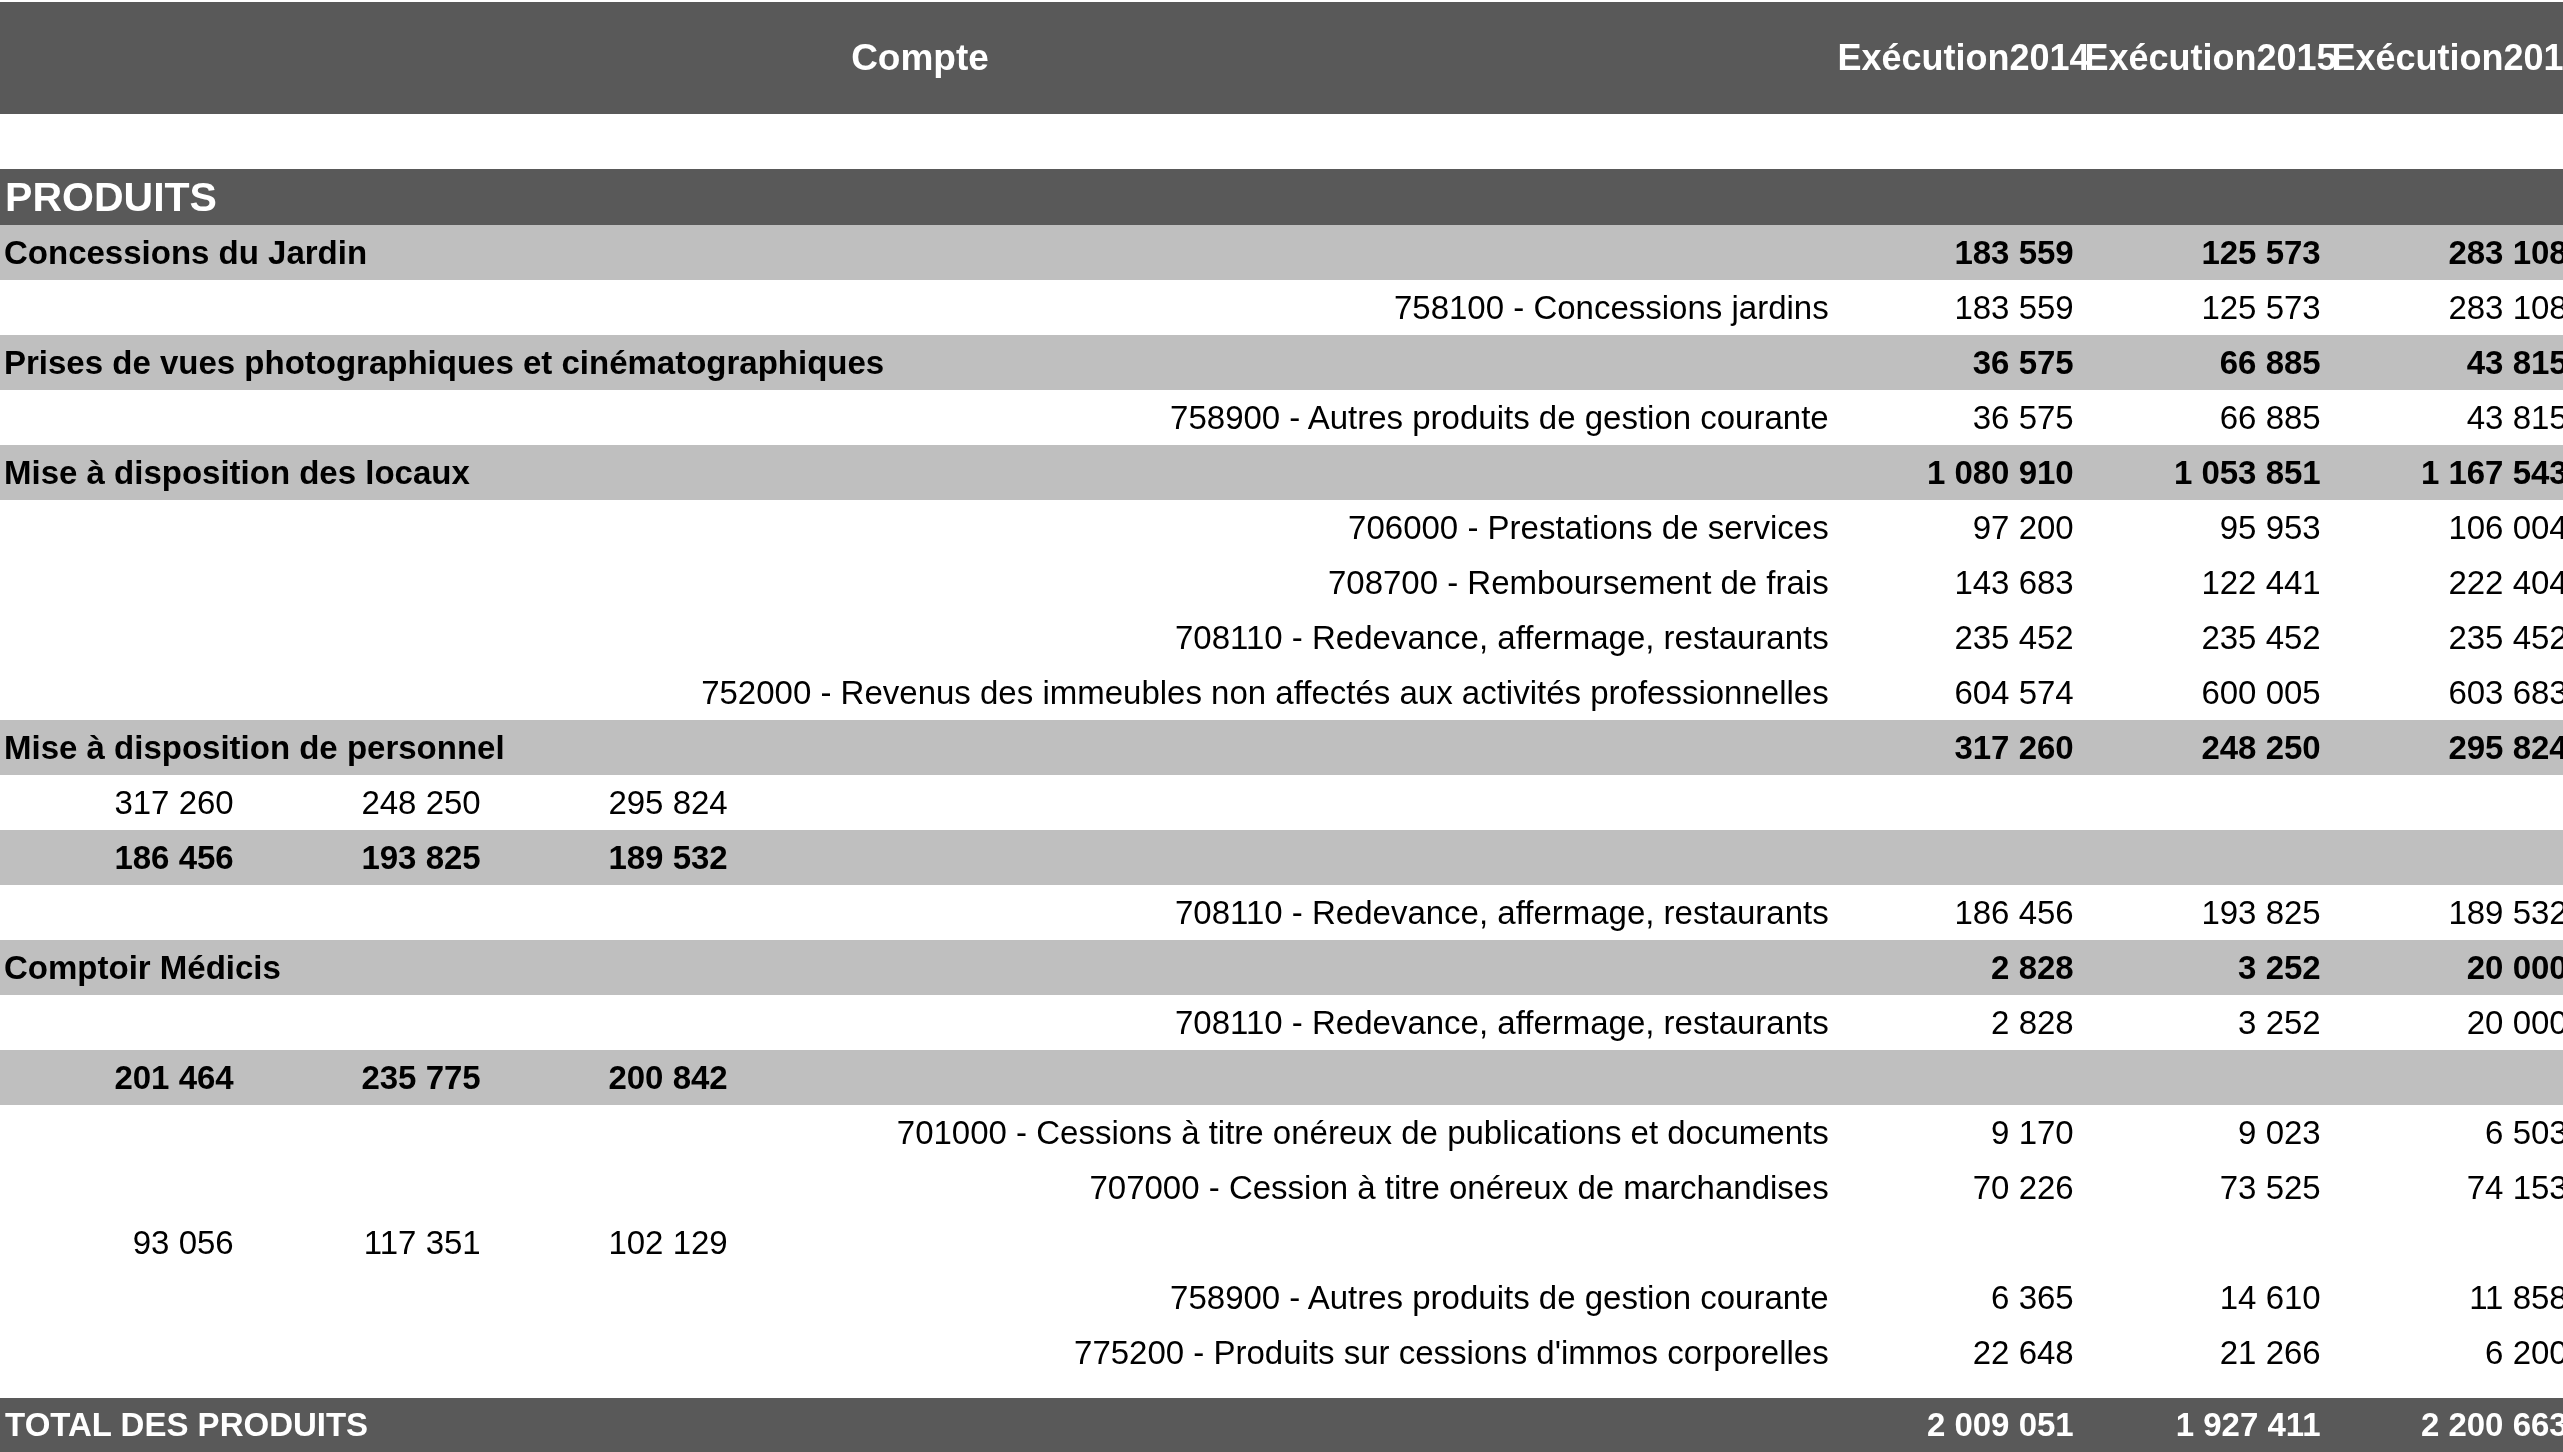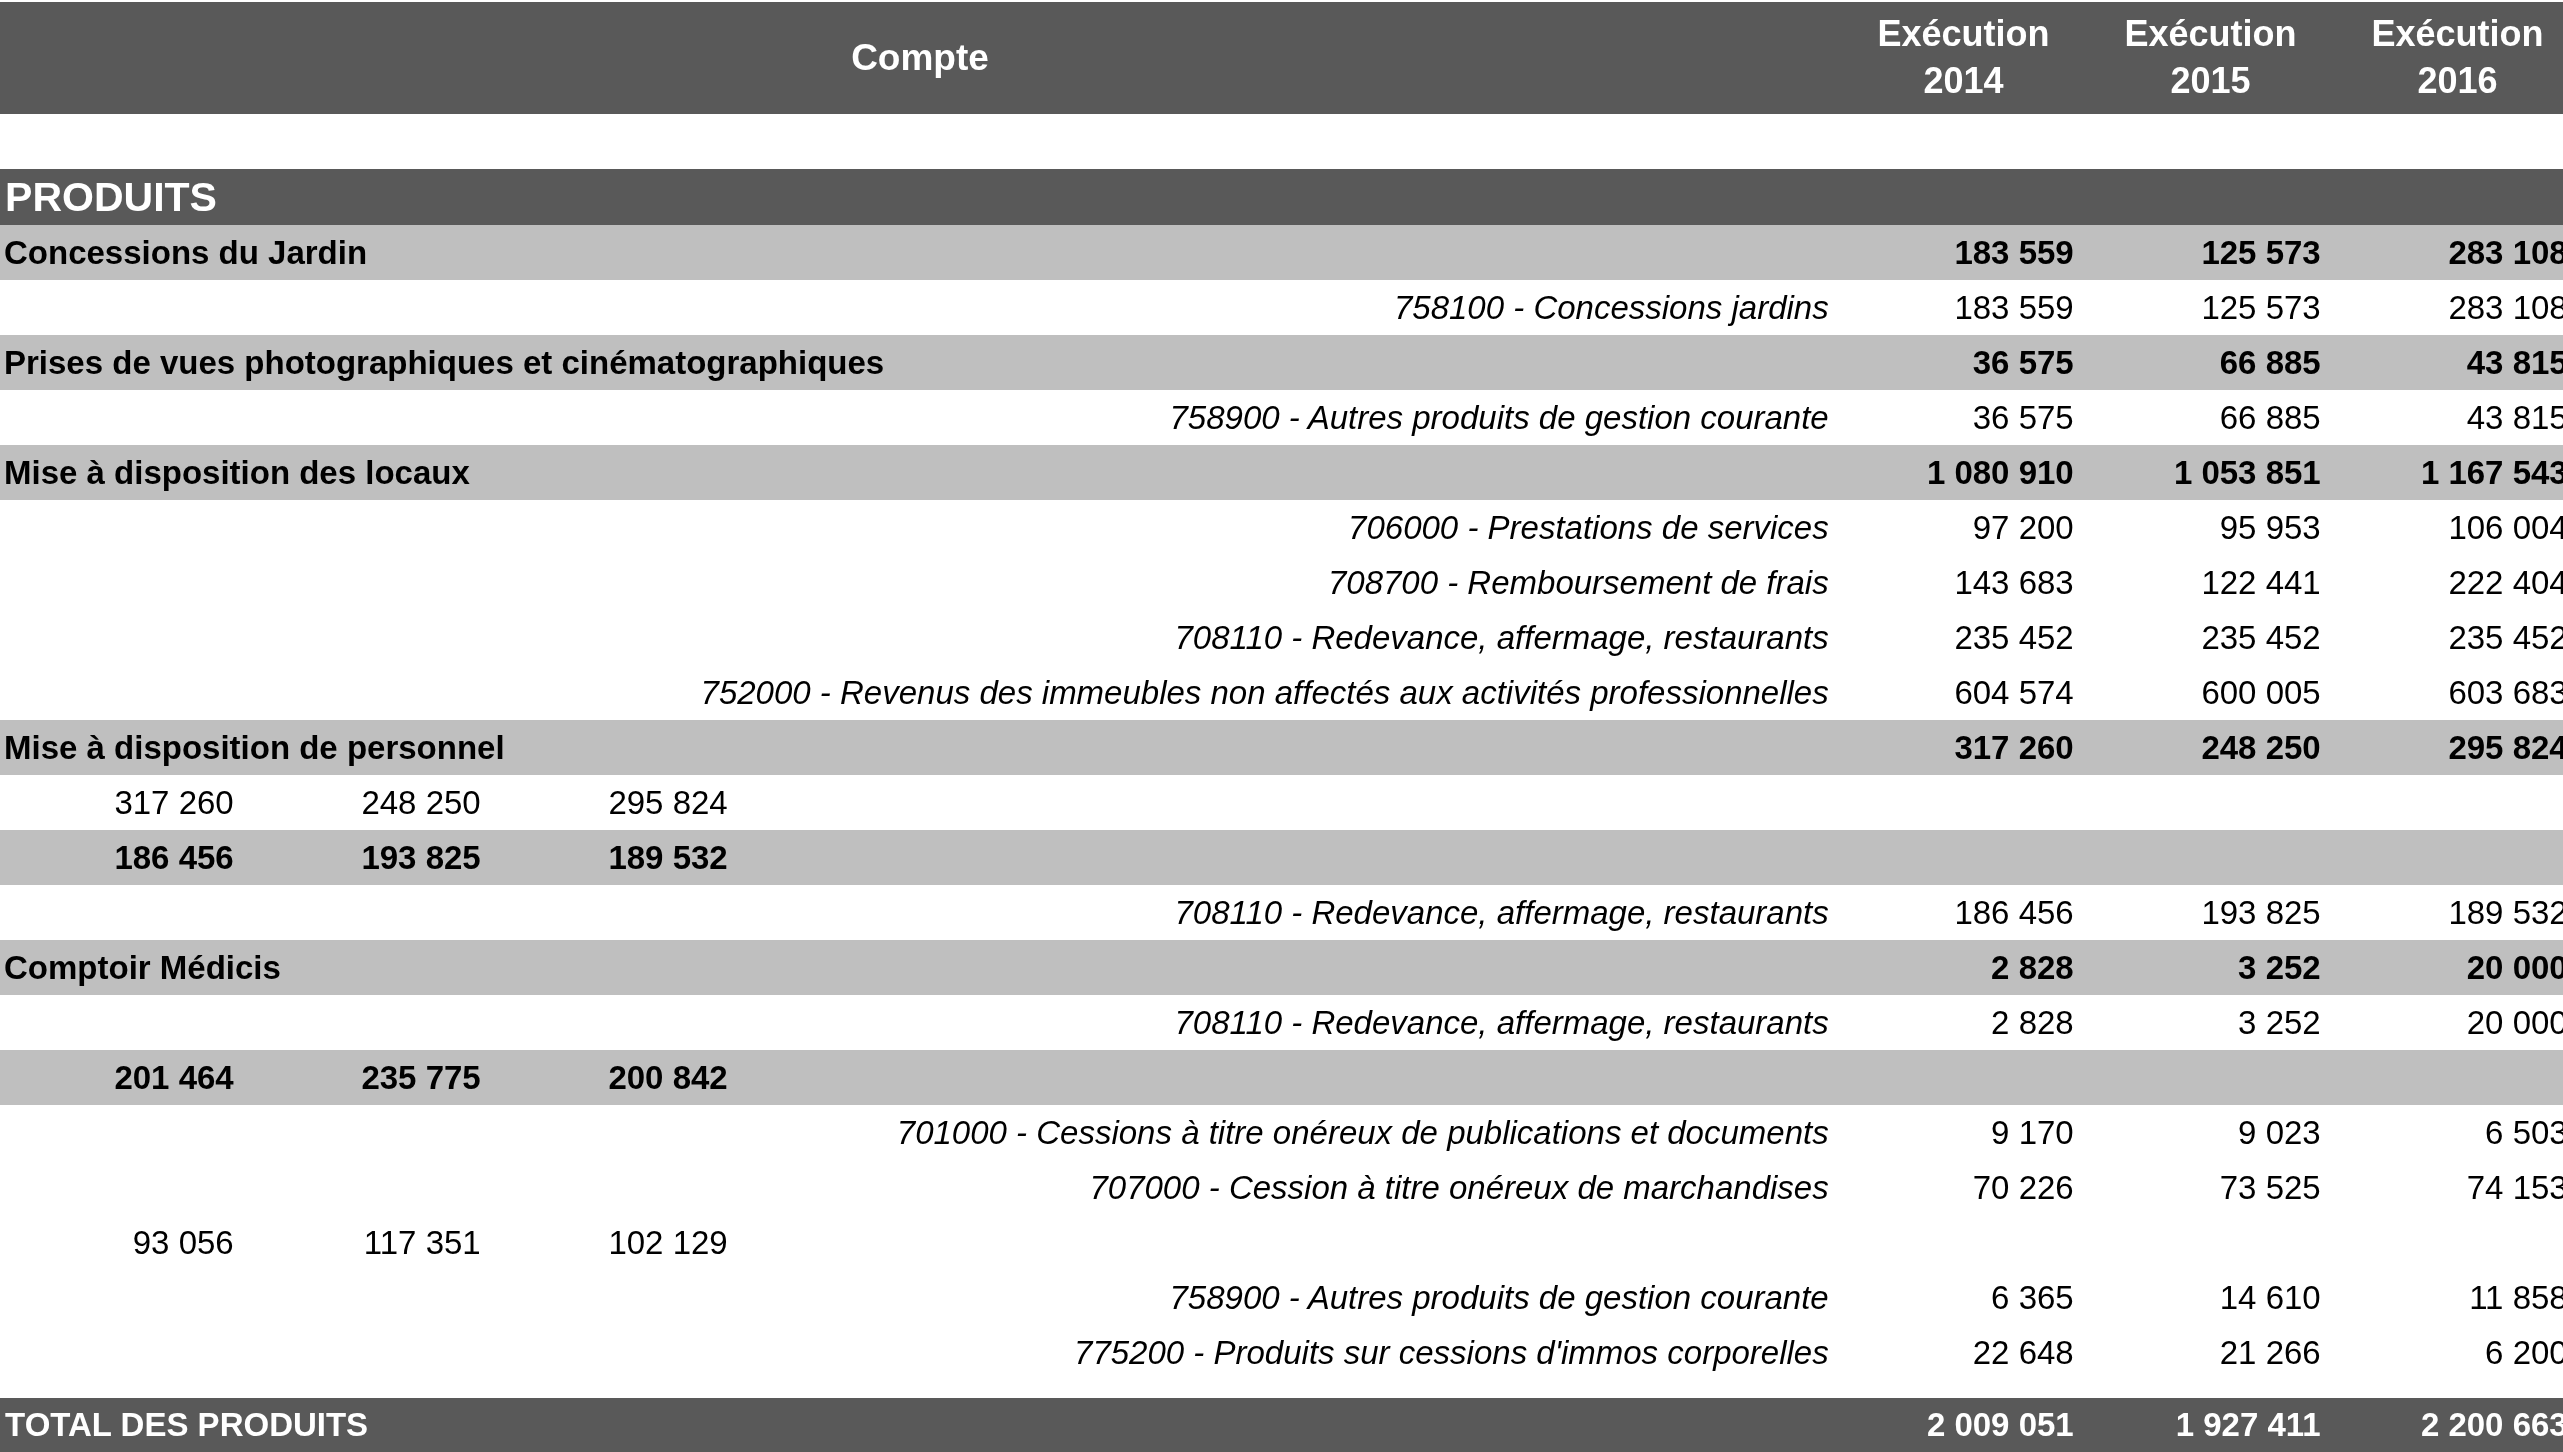--- a/index.html
+++ b/index.html
@@ -28,21 +28,21 @@
     width: 1840px;
     display: flex;
     align-items: center;
     justify-content: center;
     font-size: 37px;
   }
   .year-headers { display: flex; }
   .hcell {
     width: 247px;
     display: flex;
-    flex-direction: column;
+    flex-direction: row;
     align-items: center;
     justify-content: center;
     font-size: 36px;
     line-height: 1.3;
     text-align: left;
   }
   .gap-top { height: 55px; background: #ffffff; }
   .gap-bottom { height: 18px; background: #ffffff; }
   
   .section-bar {
@@ -69,21 +69,21 @@
     height: 54px;
   }
   .cell-label {
     width: 1840px;
     display: flex;
     align-items: center;
     font-size: 33px;
     white-space: nowrap;
   }
   .row.category .cell-label { justify-content: flex-start; padding-left: 4px; }
-  .row.detail   .cell-label { justify-content: flex-end;  padding-right: 11.3px; font-style: italic; }
+  .row.detail   .cell-label { justify-content: flex-end;  padding-right: 11.3px; }
   .row.total    .cell-label { justify-content: flex-start; padding-left: 5.1px; }
   .cell-num {
     width: 247px;
     display: flex;
     align-items: center;
     justify-content: flex-end;
     padding-right: 13.3px;
     font-size: 33px;
     white-space: nowrap;
   }

